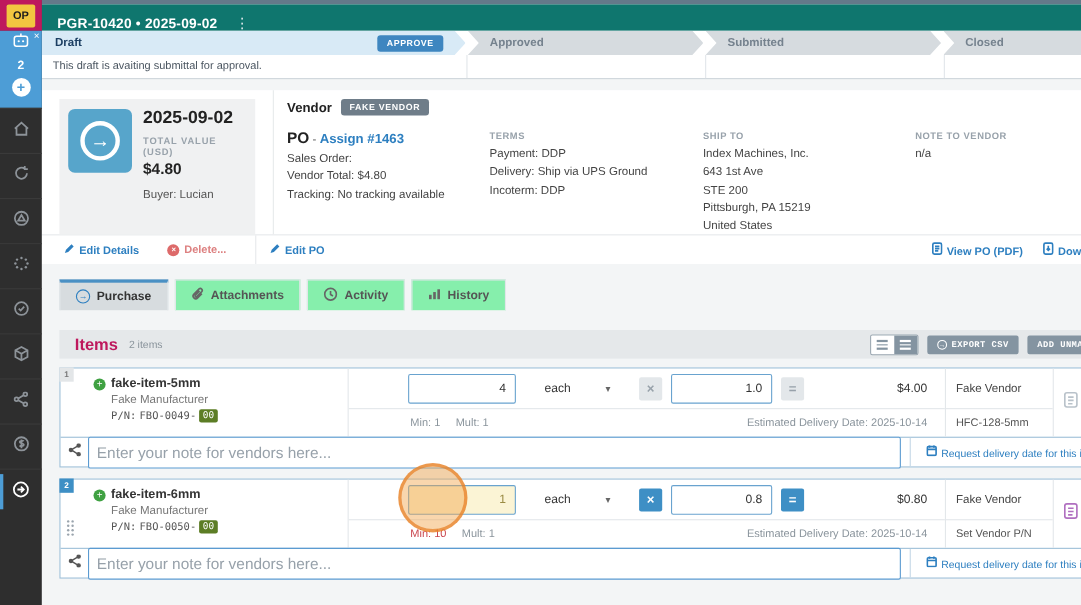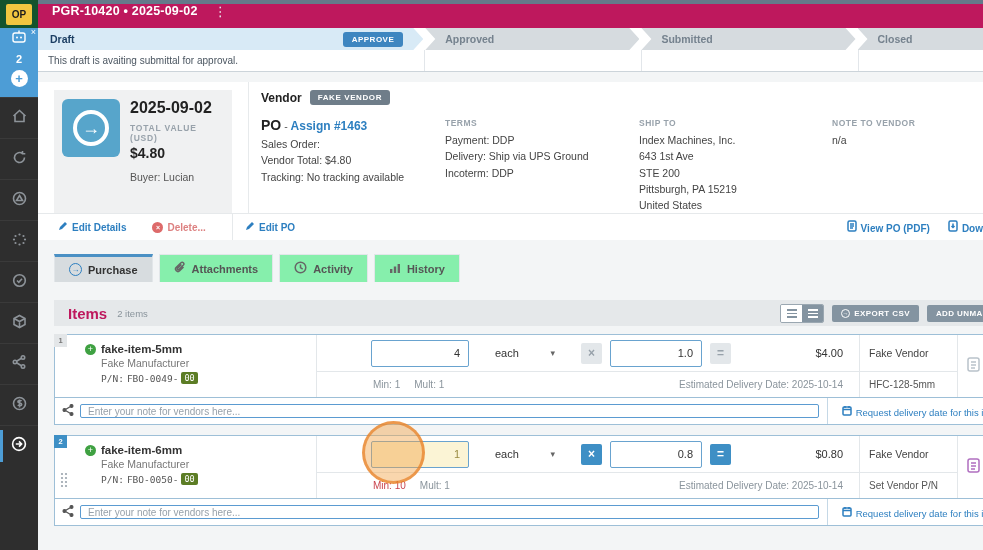--- a/index.html
+++ b/index.html
@@ -2,39 +2,39 @@
 <html><head>
 <meta charset="utf-8">
 <style>
   * { margin:0; padding:0; box-sizing:border-box; }
   html,body { width:983px; height:550px; }
   body { position:relative; overflow:hidden; background:#f3f5f6;
          font-family:"Liberation Sans", sans-serif; color:#333; }
 
   
   .rail { position:absolute; left:0; top:0; bottom:0; width:38px; background:#2e2e2e; z-index:5; }
-  .rail-corner { height:28px; background:#14532d; display:flex; align-items:center; justify-content:center; }
+  .rail-corner { height:28px; background:#be185d; display:flex; align-items:center; justify-content:center; }
   .op-logo { width:26px; height:21px; background:#f2c640; color:#1c1c1c; font-size:10px; font-weight:bold;
              display:flex; align-items:center; justify-content:center; border-radius:2px; }
   .rail-blue { background:#4d9dd6; padding:2px 0 10px; position:relative; display:flex; flex-direction:column; align-items:center; gap:5px; }
   .rail-close { position:absolute; top:0px; right:2px; color:#fff; font-size:9px; line-height:9px; cursor:pointer; }
   .rail-count { color:#fff; font-weight:bold; font-size:11px; }
   .plus-circle { width:17px; height:17px; border-radius:50%; background:#fff; color:#4d9dd6; font-size:13px; font-weight:bold;
                  display:flex; align-items:center; justify-content:center; line-height:1; }
   .rail-icons { display:flex; flex-direction:column; }
   .rail-item { height:41px; display:flex; align-items:center; justify-content:center; color:#8d9399; position:relative; border-top:1px solid #3a3a3a; }
   .rail-item svg { stroke:#8d9399; fill:none; stroke-width:1.6; }
   .rail-item.active { color:#fff; }
   .rail-item.active svg { stroke:#fff; }
   .rail-item.active::before { content:""; position:absolute; left:0; top:4px; bottom:4px; width:3px; background:#4d9dd6; }
 
   
   .main { position:absolute; left:38px; top:0; width:945px; }
   .topstrip { height:4px; background:#65798a; }
-  .titlebar { height:24px; background:#be185d; display:flex; align-items:flex-start; padding-left:14px; }
+  .titlebar { height:24px; background:#0f766e; display:flex; align-items:flex-end; padding-left:14px; }
   .titlebar .title { color:#fff; font-size:12.5px; font-weight:bold; letter-spacing:.2px; }
   .titlebar .kebab { color:#e9eef2; font-size:13px; margin-left:16px; cursor:pointer; }
 
   
   .workflow { display:flex; height:22px; background:#fff; }
   .step { display:flex; align-items:center; font-size:10.5px; font-weight:bold; }
   .step-draft { width:387px; background:#d8eaf6; color:#1c3f63; padding-left:12px; justify-content:space-between;
     clip-path:polygon(0 0,calc(100% - 10px) 0,100% 50%,calc(100% - 10px) 100%,0 100%); }
   .step-mid { width:215px; background:#d6dbdf; color:#75828e; margin-left:2px; padding-left:20px;
     clip-path:polygon(0 0,calc(100% - 10px) 0,100% 50%,calc(100% - 10px) 100%,0 100%,10px 50%); }
@@ -100,21 +100,21 @@
   .items-title { font-size:15px; font-weight:bold; color:#be185d; }
   .items-count { font-size:9.5px; color:#8a949c; margin-left:10px; }
   .items-ctrls { margin-left:auto; display:flex; align-items:center; gap:8px; }
   .vtoggle { display:flex; border:1px solid #9aa7b1; border-radius:2px; overflow:hidden; }
   .vbtn { width:21px; height:17px; display:flex; align-items:center; justify-content:center; cursor:pointer; }
   .vbtn.off { background:#fff; } .vbtn.on { background:#8494a1; }
   .lines-ic { display:flex; flex-direction:column; gap:2px; }
   .lines-ic i { display:block; width:10px; height:1.6px; background:#8494a1; }
   .vbtn.on .lines-ic i { background:#fff; }
   .gbtn { background:#8494a1; color:#fff; border:none; font-size:8px; font-weight:bold; letter-spacing:.4px;
-          padding:4px 9px; border-radius:2px; display:flex; align-items:center; gap:4px; cursor:pointer; font-family:Liberation Sans, sans-serif; white-space:nowrap; }
+          padding:4px 9px; border-radius:2px; display:flex; align-items:center; gap:4px; cursor:pointer; font-family:Liberation Mono, monospace; white-space:nowrap; }
   .gbtn .circ { width:9px; height:9px; border:1px solid #fff; border-radius:50%; font-size:6px;
                 display:flex; align-items:center; justify-content:center; }
 
   
   .group { border:1px solid #9dbfd7; background:#fff; position:relative; margin-top:8px; }
   .group + .group { margin-top:10px; }
   .row-badge { position:absolute; top:-1px; left:-1px; width:13px; height:13px; font-size:7.5px; font-weight:bold;
                display:flex; align-items:center; justify-content:center; z-index:2; }
   .row-badge.n1 { background:#e3e6e8; color:#777; }
   .row-badge.n2 { background:#3e8fc5; color:#fff; }
@@ -150,21 +150,21 @@
   .mult { margin-left:14px; }
   .deliv { margin-left:auto; }
   .cell-vendor { width:98px; border-left:1px solid #e3e7ea; display:flex; flex-direction:column; }
   .vend-top { height:36px; display:flex; align-items:center; padding-left:9px; font-size:10.5px; color:#444; }
   .vend-bot { flex:1; border-top:1px solid #e3e7ea; display:flex; align-items:center; padding-left:9px; font-size:10px; color:#555;text-align:right; }
   .cell-extra { width:56px; border-left:1px solid #e3e7ea; display:flex; align-items:center; padding-left:9px; }
   .doc-ic svg { fill:none; stroke-width:1.5; }
 
   .item-note { border-top:1px solid #9dbfd7; height:27px; display:flex; align-items:center; padding-left:7px; }
   .share-ic { margin-right:6px; }
-  .note-input { flex:1; height:14px; border:1px solid #5b9bd1; border-radius:2px; font-size:10px; padding-left:7px;
+  .note-input { flex:1; height:29px; border:1px solid #5b9bd1; border-radius:2px; font-size:14px; padding-left:7px;
                 color:#555; font-family:inherit; margin-right:8px; }
   .note-input::placeholder { color:#97a1aa; }
   .note-right { width:186px; border-left:1px solid #c5d8e6; height:100%; display:flex; align-items:center;
                 justify-content:center; gap:5px; }
   .note-right .link { font-size:9.5px; font-weight:normal; }
 
   
   .highlight-circle { position:absolute; left:362px; top:421px; width:63px; height:63px; border-radius:50%;
     background:rgba(241,163,74,.45); border:3px solid rgba(231,125,35,.7); z-index:20; pointer-events:none; }
 </style>

